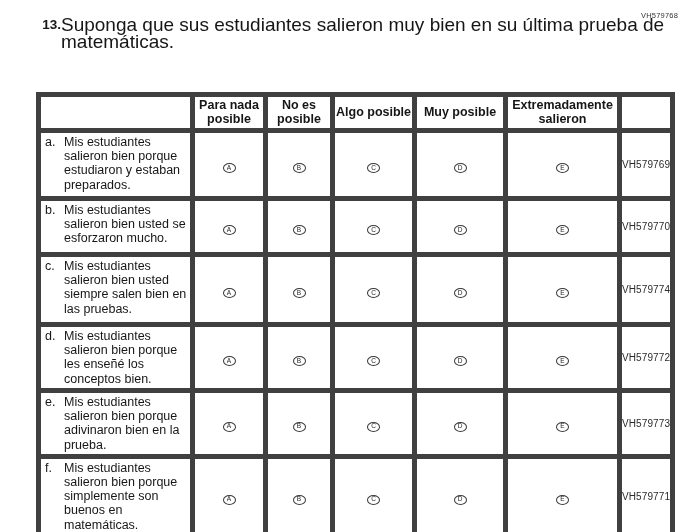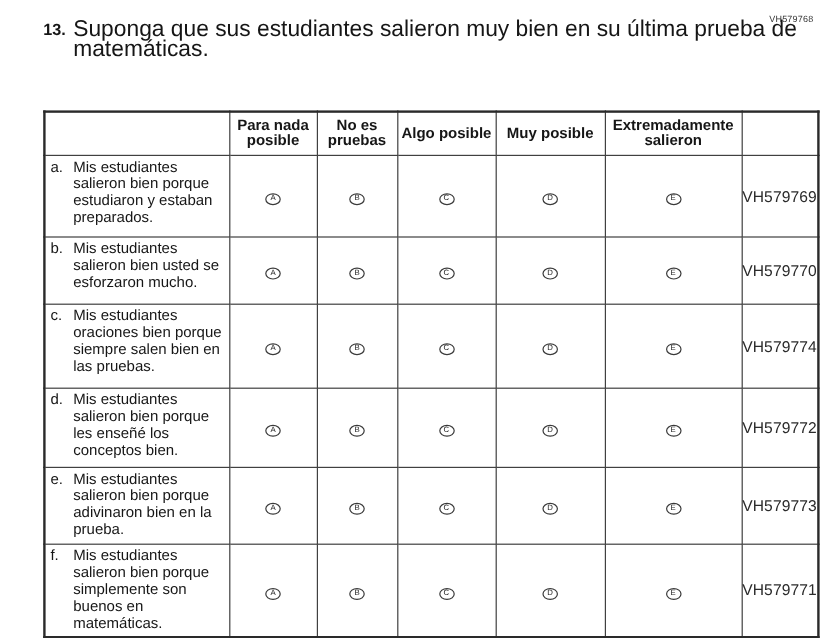--- a/index.html
+++ b/index.html
@@ -15,32 +15,32 @@
   .top-code {
     position:absolute; top:11px; right:7px;
     font-size:7.5px; letter-spacing:0.2px; color:#333;
   }
   .question {
     position:absolute; left:36px; top:17px;
     display:flex;
   }
   .q-num {
     font-weight:bold; font-size:13.5px; line-height:16.5px;
-    width:25px; flex:none;
+    width:25px; flex:none;text-align:right;
   }
   .q-lines { font-size:19px; line-height:16.5px; }
   .q-line b { font-weight:bold; }
 
   table.likert {
     position:absolute; left:36px; top:92px;
     border-collapse:collapse; table-layout:fixed;
     border:2px solid #2a2a2a;
   }
   table.likert th, table.likert td {
-    border:1px solid #404040;
+    border:5px solid #404040;
   }
   thead th {
     font-size:12.5px; line-height:13.5px; font-weight:bold;
     text-align:center; vertical-align:middle;
     padding:2px 1px;
     border-bottom:3px double #2a2a2a;
   }
   thead tr { height:36px; }
   td.stem {
     font-size:12.5px; line-height:14.2px;
@@ -50,21 +50,21 @@
   .row-label { width:19px; flex:none; }
   .row-text { flex:1; }
   td.opt { text-align:center; vertical-align:middle; }
   .circle {
     display:inline-flex; align-items:center; justify-content:center;
     width:13px; height:10px;
     border:1px solid #3a3a3a; border-radius:50%;
     font-size:6.5px; line-height:1; color:#222;
   }
   td.vh {
-    font-size:13px; text-align:center; vertical-align:middle;
+    font-size:10px; text-align:center; vertical-align:middle;
     color:#2b2b2b; padding:0; letter-spacing:0.1px;
   }
   tr.r-a { height:68px; }
   tr.r-b { height:56px; }
   tr.r-c { height:70px; }
   tr.r-d { height:66px; }
   tr.r-e { height:64px; }
   tr.r-f { height:78px; }
 </style>
 </head>
@@ -88,21 +88,21 @@
         <col style="width:67px">
       <col style="width:82px">
         <col style="width:91px">
         <col style="width:114px">
         <col style="width:38px">
     </colgroup>
     <thead>
       <tr>
         <th></th>
         <th>Para nada posible</th>
-        <th>No es pruebas</th>
+        <th>No es posible</th>
         <th>Algo posible</th>
         <th>Muy posible</th>
         <th>Extremadamente salieron</th>
         <th></th>
       </tr>
     </thead>
     <tbody>
       <tr class="r-a">
         <td class="stem">
           <div class="stem-inner">
@@ -128,21 +128,21 @@
         <td class="opt"><span class="circle">B</span></td>
         <td class="opt"><span class="circle">C</span></td>
         <td class="opt"><span class="circle">D</span></td>
         <td class="opt"><span class="circle">E</span></td>
         <td class="vh">VH579770</td>
       </tr>
       <tr class="r-c">
         <td class="stem">
           <div class="stem-inner">
             <span class="row-label">c.</span>
-            <span class="row-text">Mis estudiantes oraciones bien porque siempre salen bien en las pruebas.</span>
+            <span class="row-text">Mis estudiantes salieron bien usted siempre salen bien en las pruebas.</span>
           </div>
         </td>
         <td class="opt"><span class="circle">A</span></td>
         <td class="opt"><span class="circle">B</span></td>
         <td class="opt"><span class="circle">C</span></td>
         <td class="opt"><span class="circle">D</span></td>
         <td class="opt"><span class="circle">E</span></td>
         <td class="vh">VH579774</td>
       </tr>
       <tr class="r-d">

